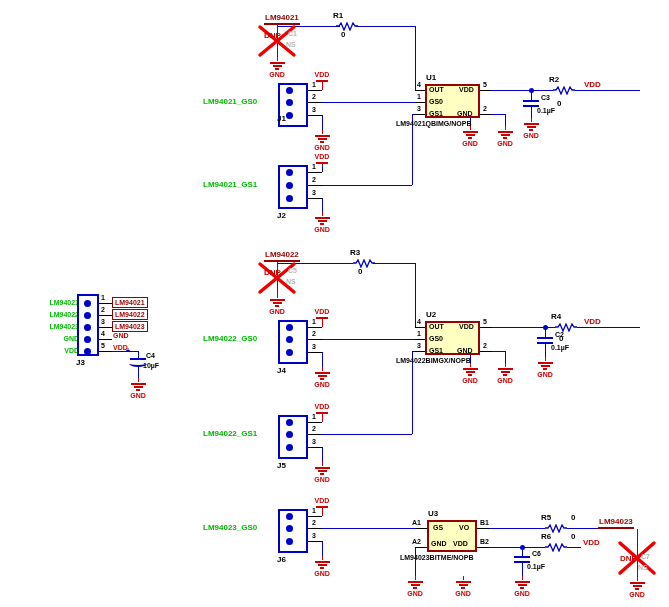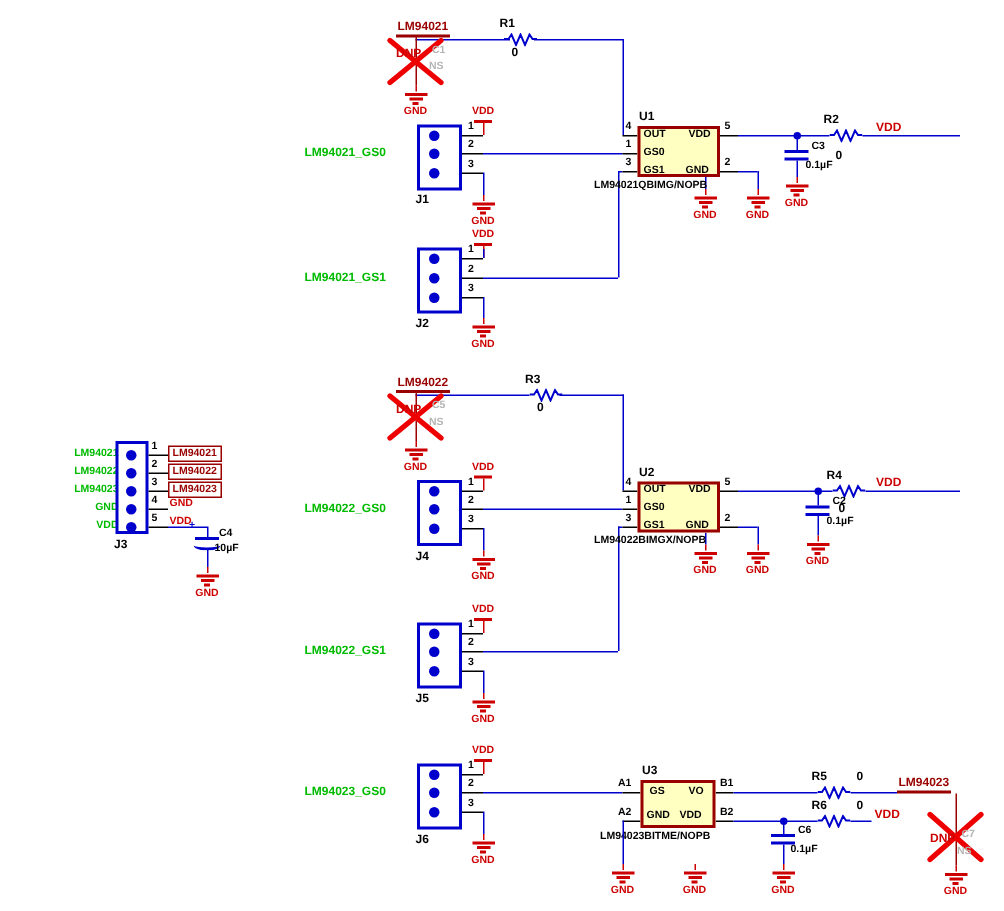--- a/index.html
+++ b/index.html
@@ -88,21 +88,21 @@
   <div class="jbox" style="left:278px;top:83px;width:26px;height:40px"></div>
   <i class="pdot" style="left:286px;top:87px"></i>
   <i class="pdot" style="left:286px;top:99px"></i>
   <i class="pdot" style="left:286px;top:112px"></i>
   <i class="hb" style="left:308px;top:90px;width:14px"></i>
   <i class="hb" style="left:308px;top:102px;width:14px"></i>
   <i class="hb" style="left:308px;top:115px;width:14px"></i>
   <span class="t s7" style="left:312px;top:81px">1</span>
   <span class="t s7" style="left:312px;top:93px">2</span>
   <span class="t s7" style="left:312px;top:106px">3</span>
-  <span class="t" style="left:277px;top:128px">J1</span>
+  <span class="t" style="left:277px;top:114px">J1</span>
   <span class="t grn" style="left:203px;top:97px">LM94021_GS0</span>
   <div class="gnd" style="left:310px;top:130px">
       <i class="gs"></i>
       <i class="g1"></i>
       <i class="g2"></i>
       <i class="g3"></i>
       <span>GND</span>
     </div>
 
   <div class="vdd" style="left:309px;top:153px">

